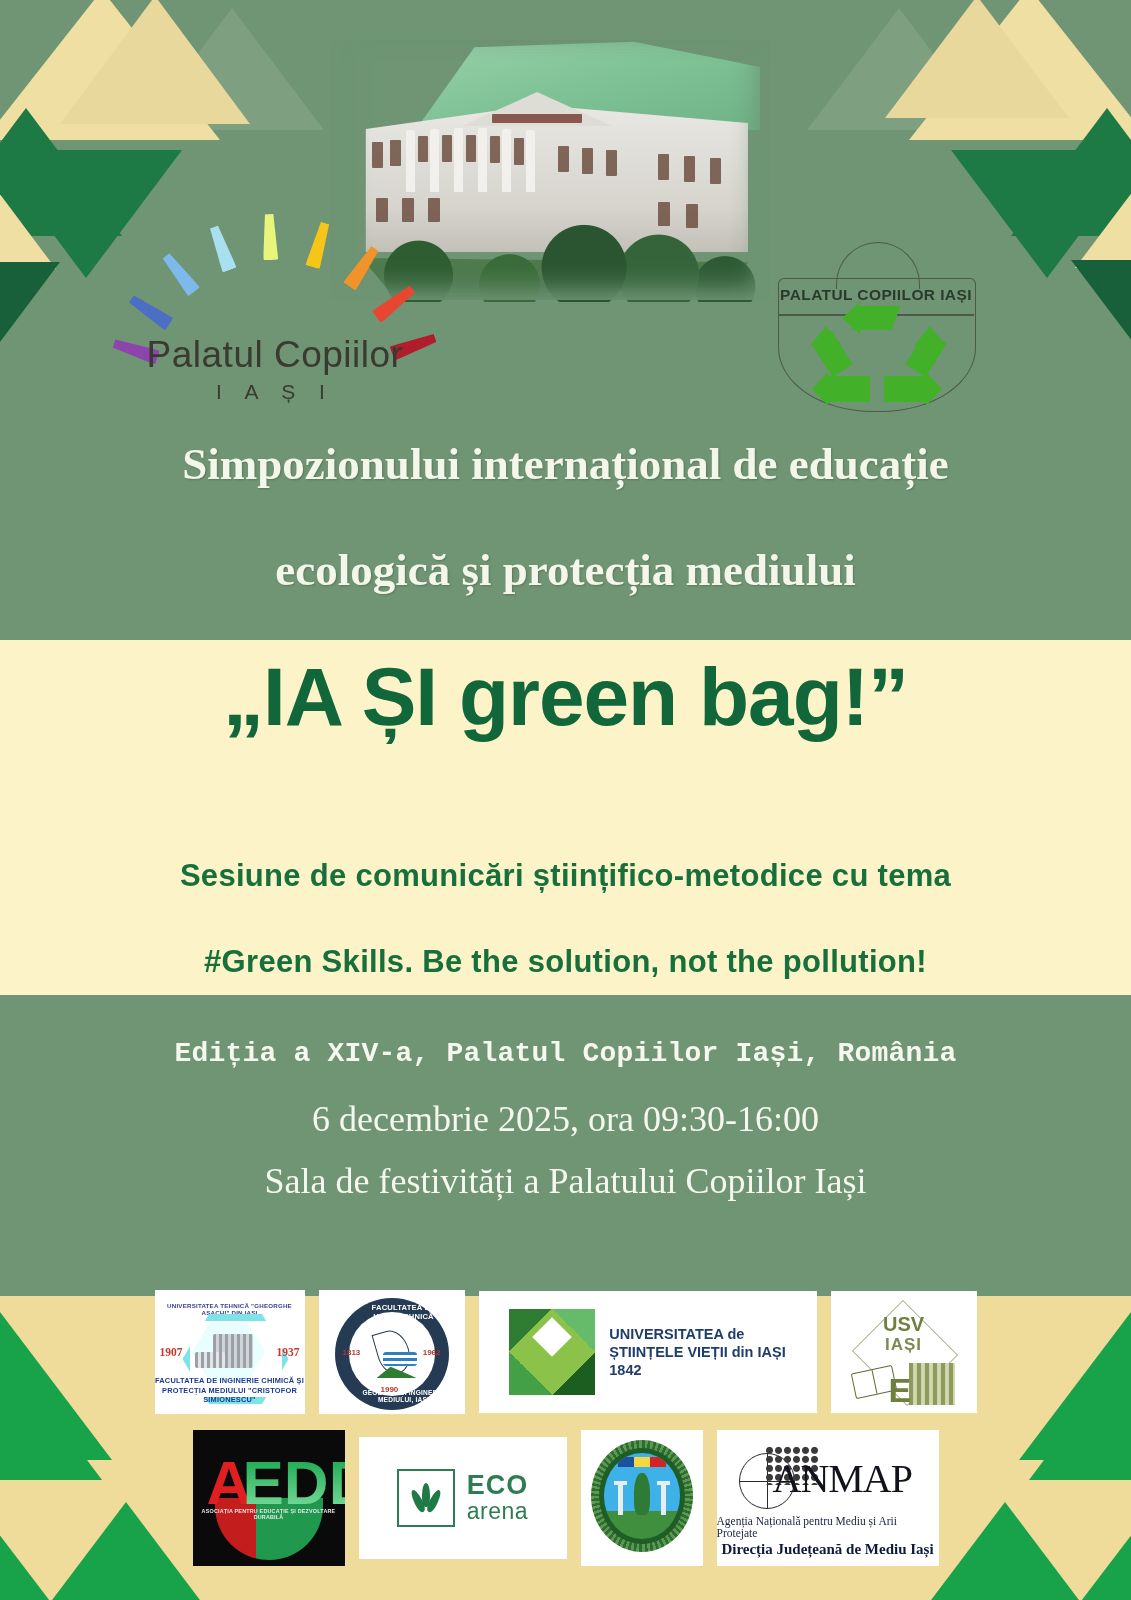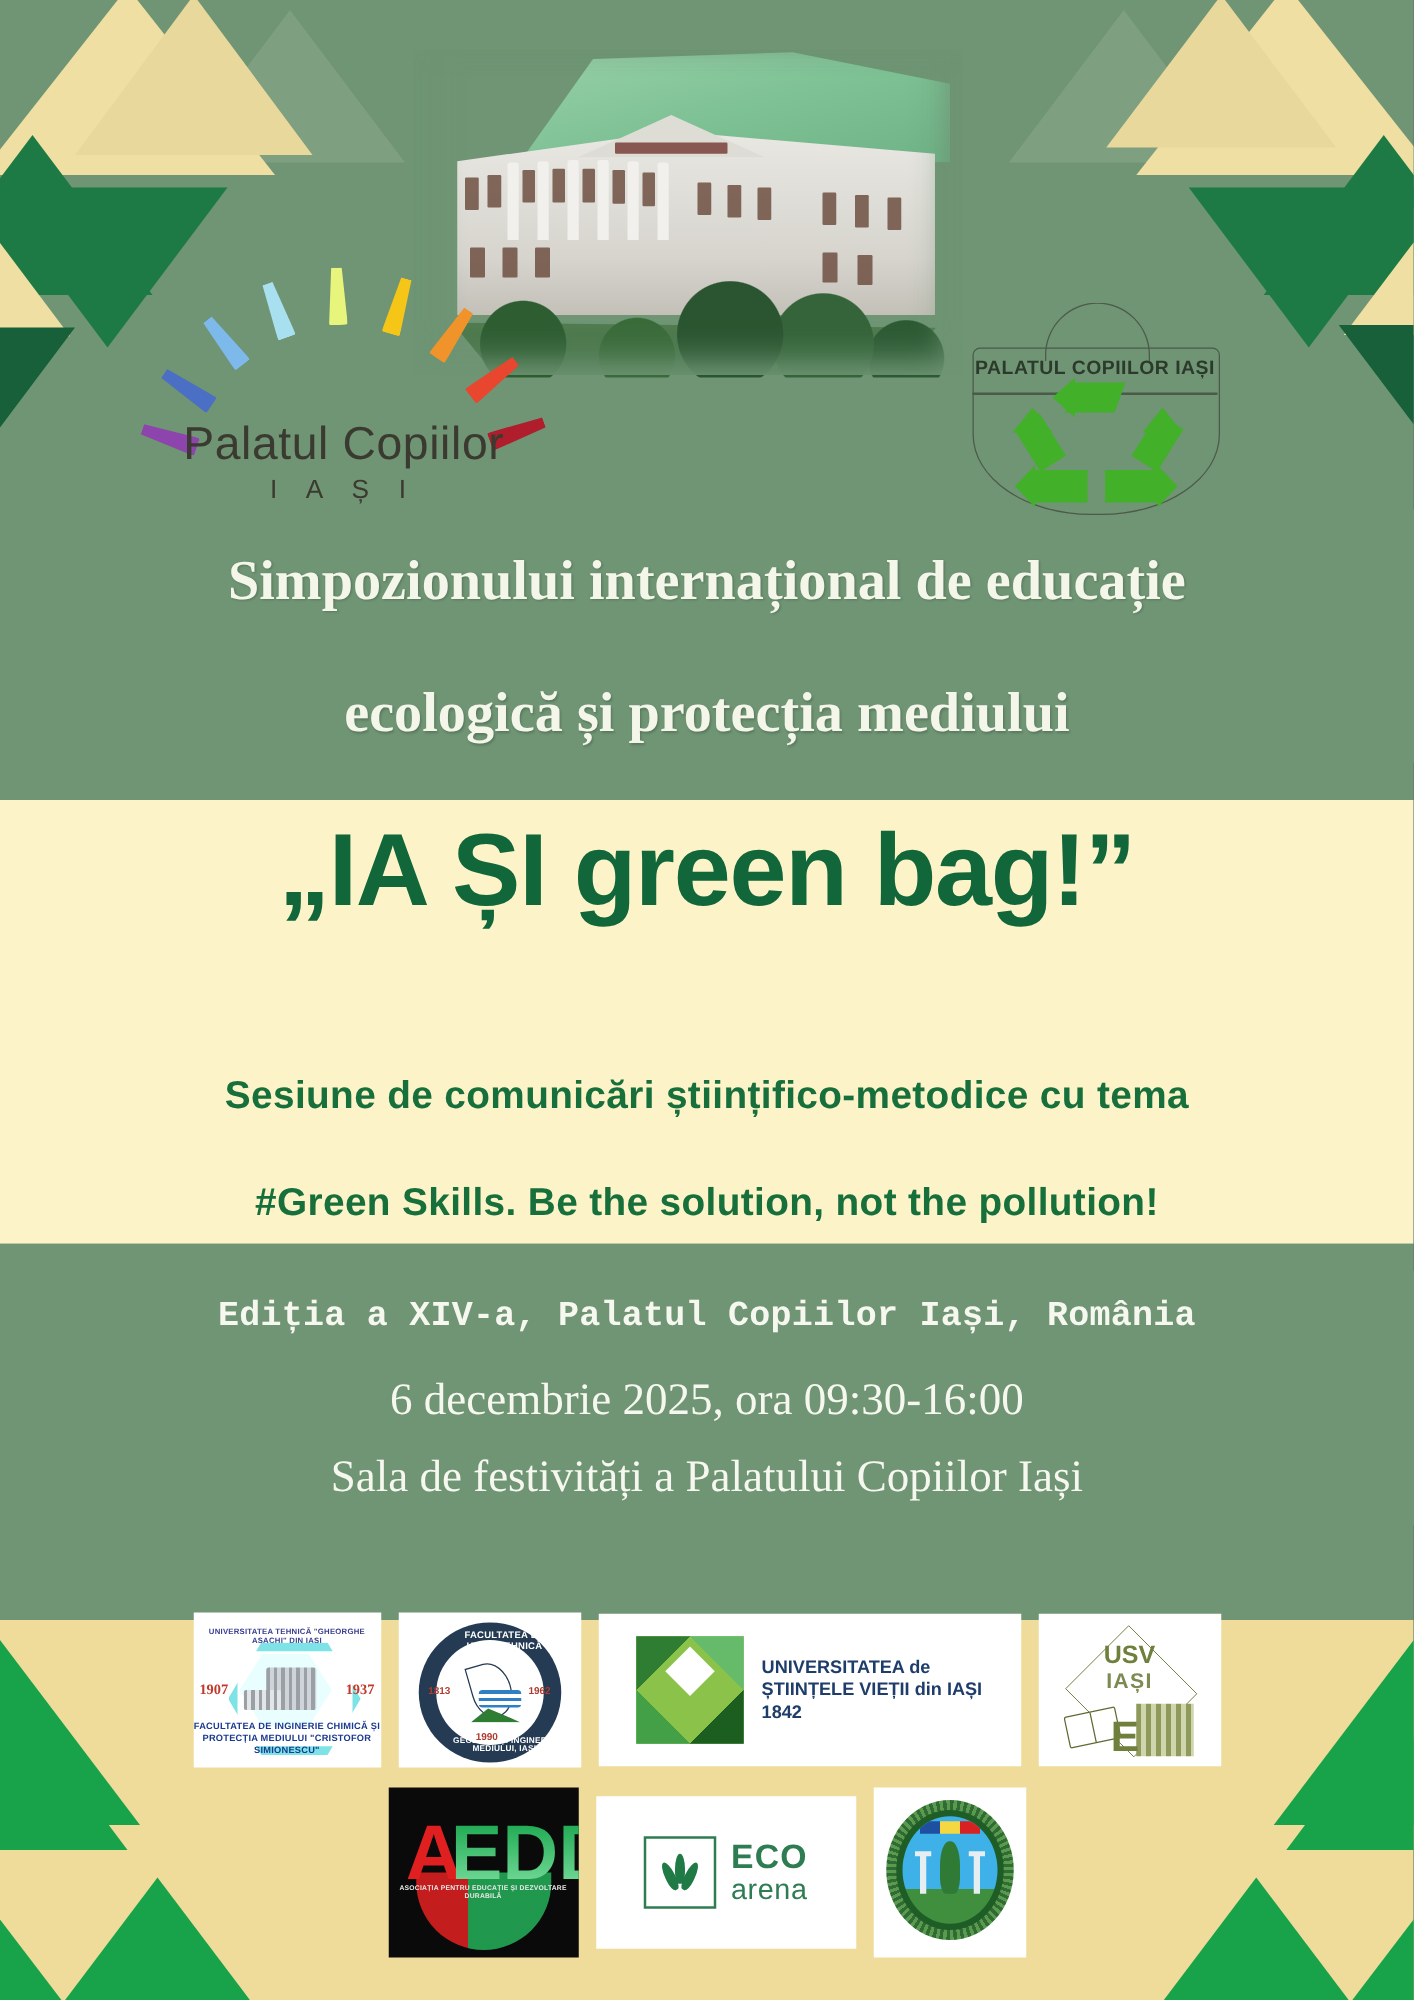--- a/index.html
+++ b/index.html
@@ -457,16 +457,25 @@
       <div class="seal-in">
         <div class="seal-flag"></div>
         <div class="seal-tree"></div>
         <div class="seal-col scL"></div>
         <div class="seal-col scR"></div>
         <div class="seal-colcap sccL"></div>
         <div class="seal-colcap sccR"></div>
       </div>
     </div>
 
+    <div class="lbox L8">
+      <div class="anmap-top">
+        <div class="globe"></div>
+        <div class="tree2"></div>
+        <div class="anm-word">ANMAP</div>
+      </div>
+      <div class="anm-s1">Agenția Națională pentru Mediu și Arii Protejate</div>
+      <div class="anm-s2">Direcția Județeană de Mediu Iași</div>
+    </div>
 
   </div>
 
 </div>
 
 </body></html>

